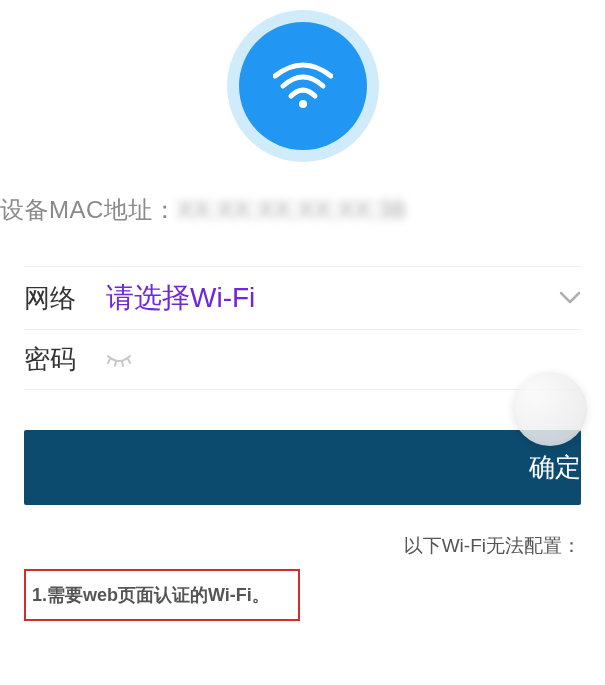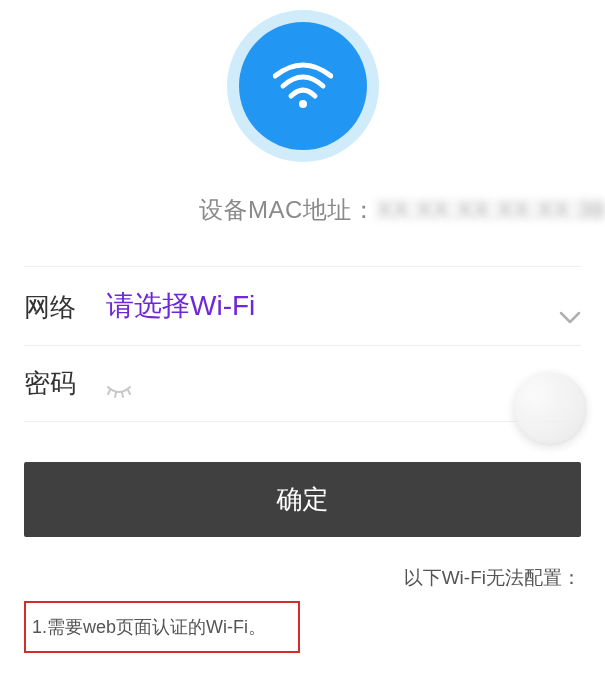--- a/index.html
+++ b/index.html
@@ -32,39 +32,39 @@
     .wifi-circle-inner {
       width: 128px;
       height: 128px;
       border-radius: 50%;
       background: #2196f3;
       display: flex;
       align-items: center;
       justify-content: center;
     }
     .mac-address {
-      text-align: right;
+      text-align: left;
       margin-top: 32px;
       font-size: 24px;
       color: #8a8a8a;
       letter-spacing: 0.5px;
     }
     .mac-value {
       filter: blur(4px);
       -webkit-filter: blur(4px);
       color: #a0a0a0;
     }
     .form-area {
       margin-top: 40px;
       padding: 0 24px;
     }
     .form-row {
       display: flex;
-      align-items: flex-end;
-      padding: 20px 0;
+      align-items: center;
+      padding: 12px 0;
       border-bottom: 1px solid #eeeeee;
     }
     .form-row:first-child {
       border-top: 1px solid #eeeeee;
     }
     .form-label {
       font-size: 26px;
       color: #333333;
       width: 82px;
       flex-shrink: 0;
@@ -80,23 +80,23 @@
       align-items: center;
     }
     .eye-icon {
       flex-shrink: 0;
       display: flex;
       align-items: center;
       position: relative;
     }
     .confirm-button {
       margin: 40px 24px 0 24px;
-      background: #404040;
+      background: #0c4a6e;
       color: #ffffff;
-      text-align: center;
+      text-align: right;
       font-size: 26px;
       padding: 20px 0;
       border-radius: 2px;
       cursor: pointer;
     }
     .note-area {
       padding: 28px 24px 0 24px;
     }
     .note-title {
       font-size: 19px;
@@ -106,20 +106,21 @@
     .note-box {
       border: 2px solid #d22c2c;
       margin-top: 10px;
       padding: 8px 6px;
       width: 276px;
     }
     .note-item {
       font-size: 18px;
       color: #555555;
       line-height: 1.8;
+      font-weight: bold;
     }
     .floating-circle {
       position: absolute;
       right: 18px;
       top: 372px;
       width: 74px;
       height: 74px;
       border-radius: 50%;
       background: radial-gradient(circle at 30% 30%, #fafafa, #e6e6e6);
       box-shadow: 0 2px 10px rgba(0,0,0,0.12), inset 0 -2px 4px rgba(0,0,0,0.04);

